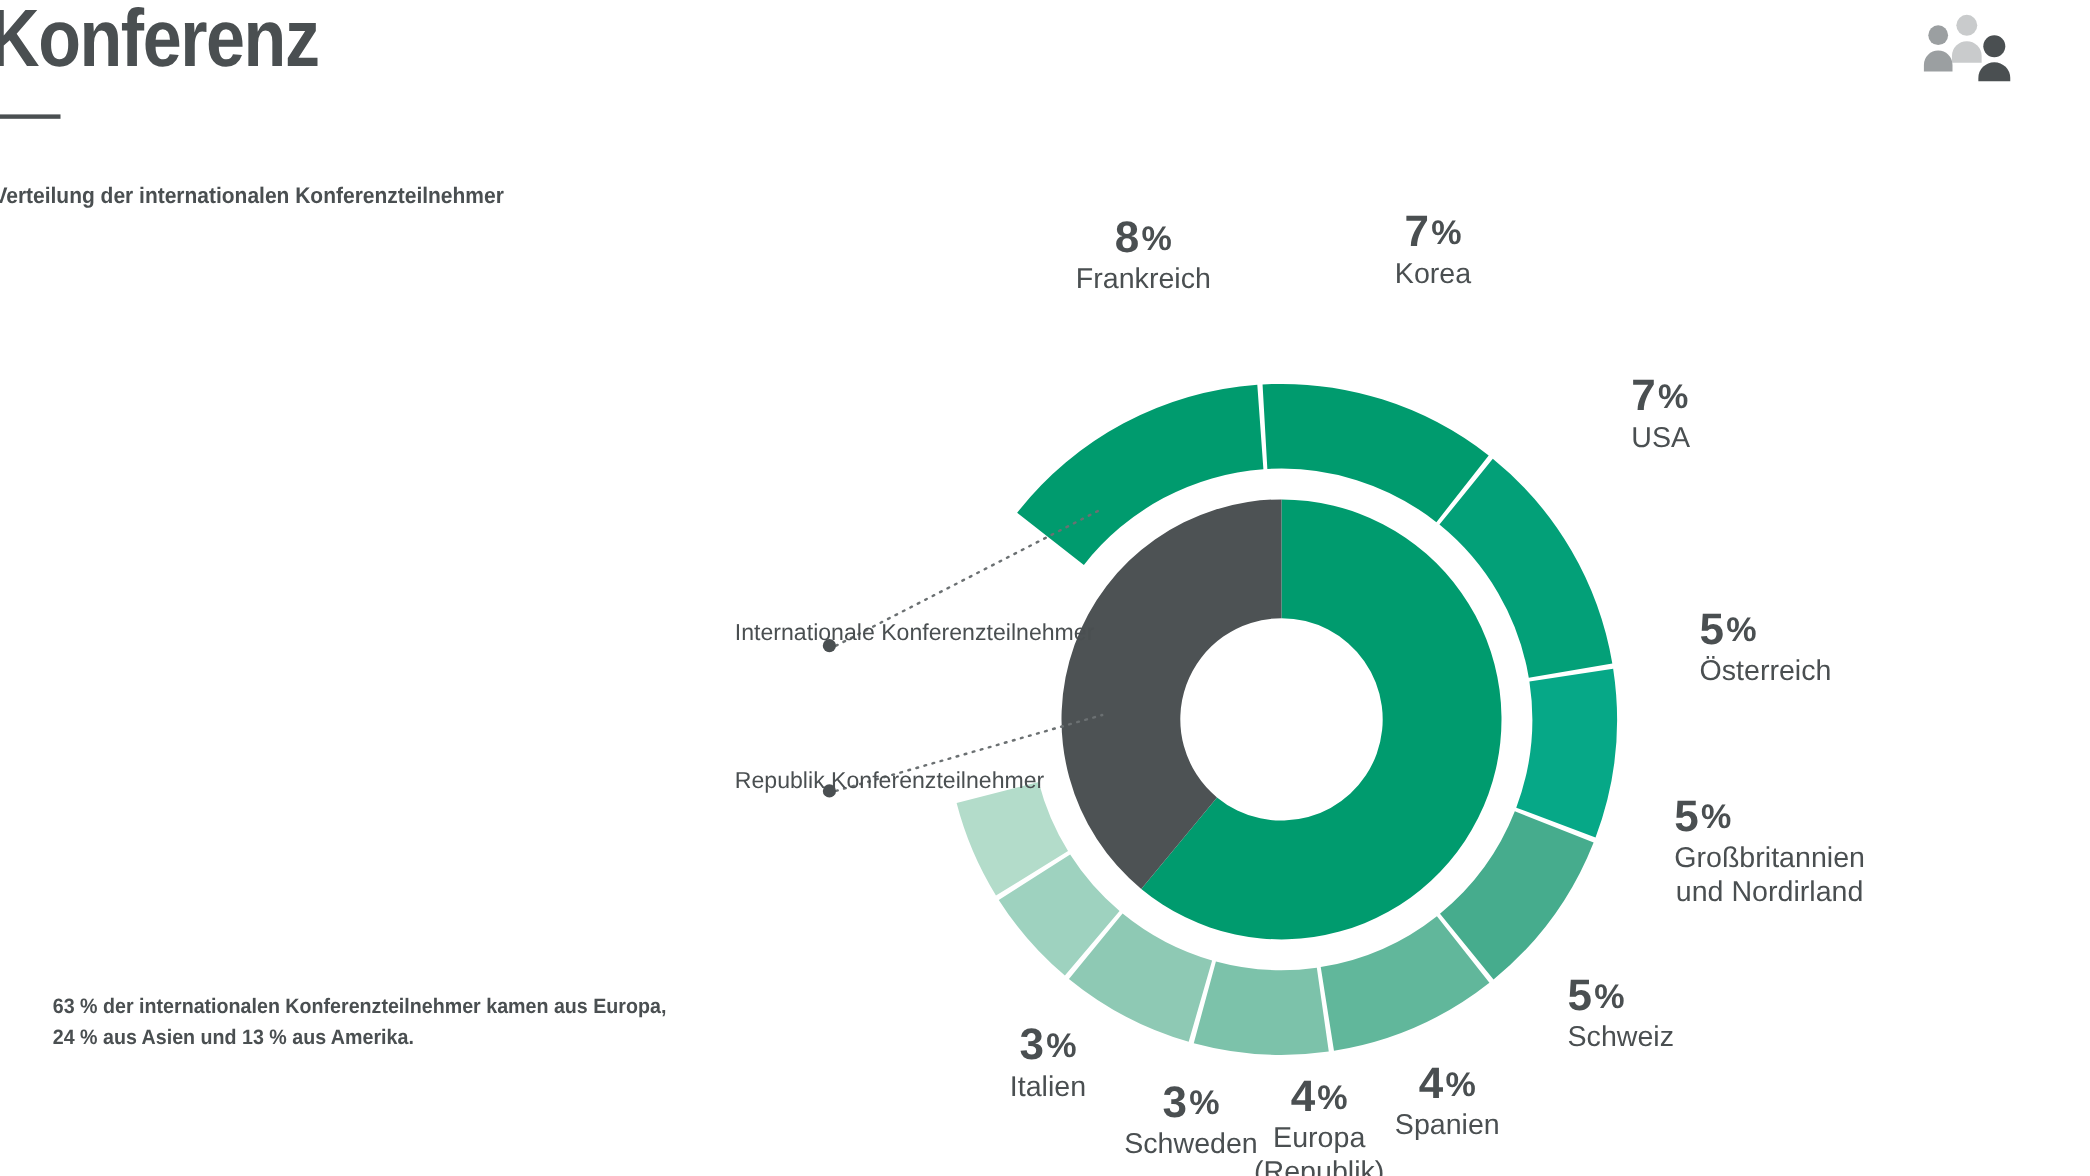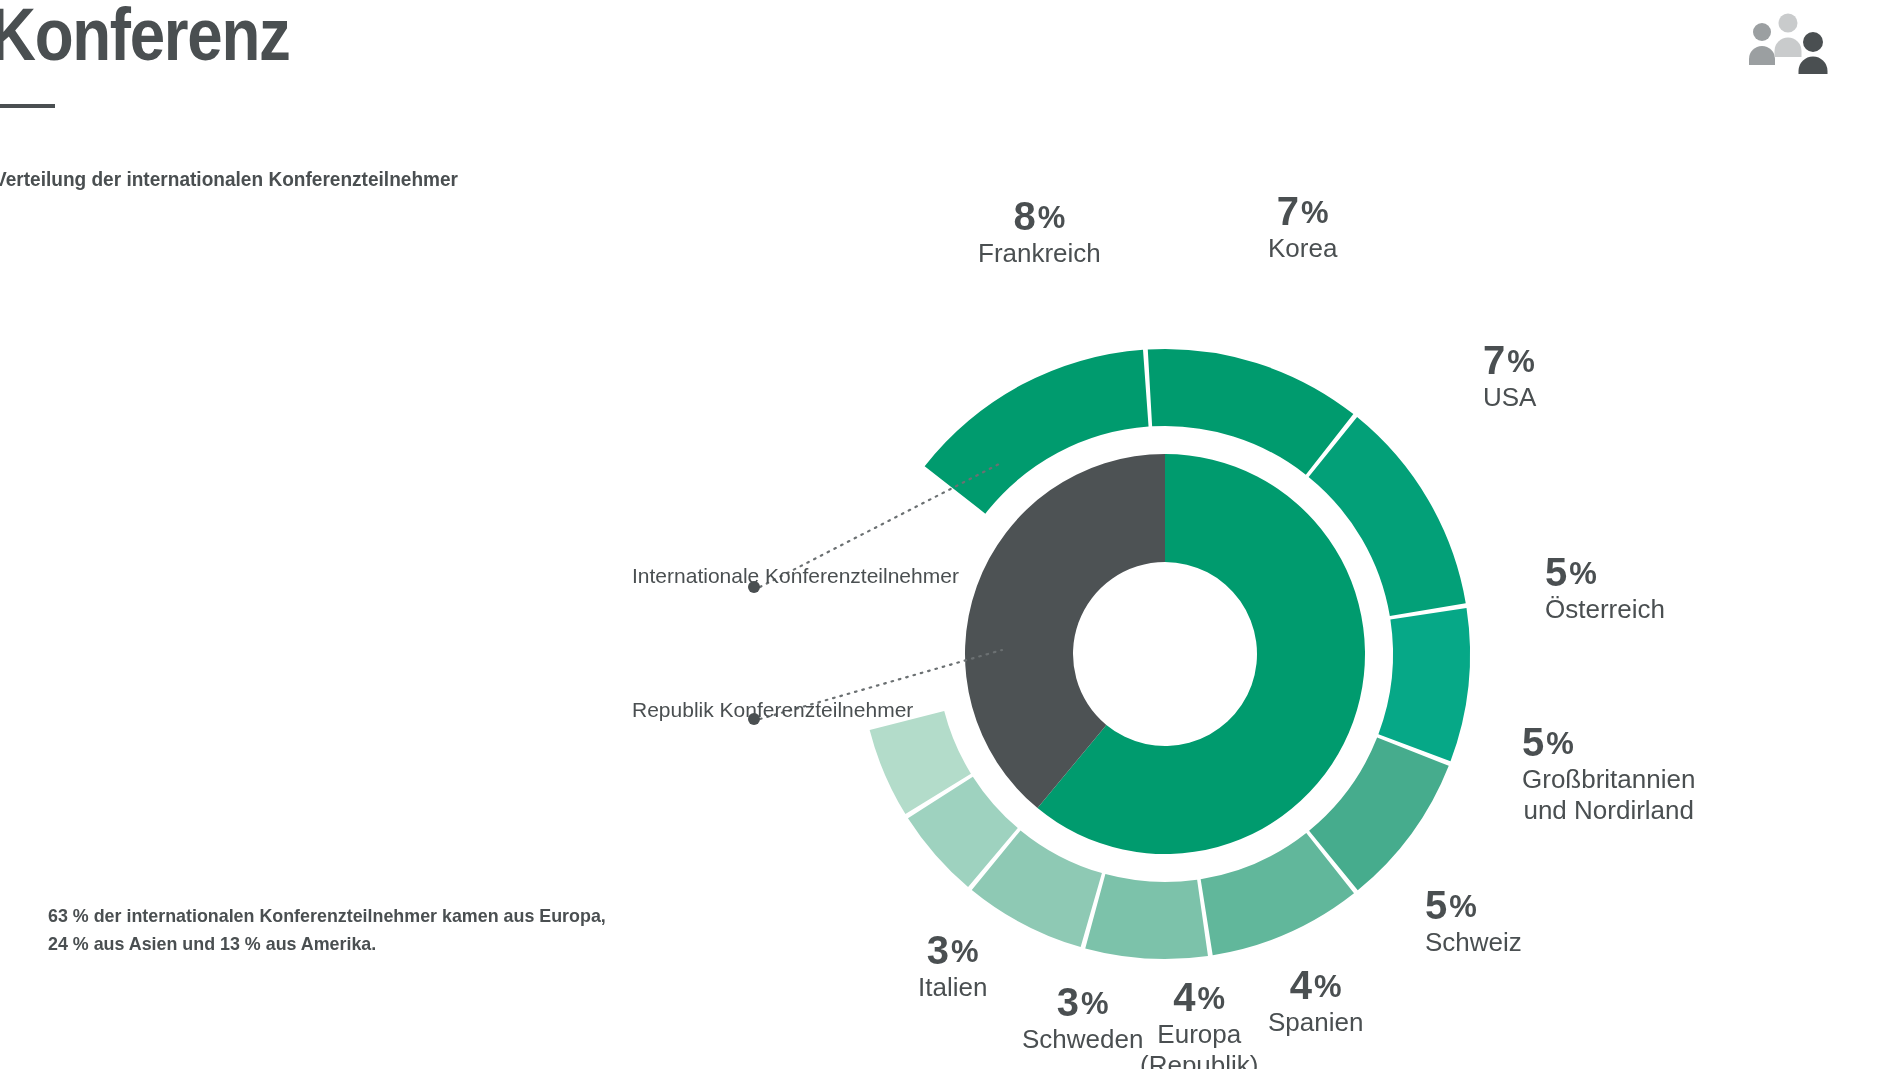--- a/index.html
+++ b/index.html
@@ -106,21 +106,21 @@
   }
   .callout .nm {
     font-size: 26px;
     font-weight: 400;
     line-height: 1.18;
     display: block;
     margin-top: 2px;
     color: #4a4f51;
   }
   .callout.center .pct { font-size: 41px; }
-  .callout.center .nm  { font-size: 21px; }
+  .callout.center .nm  { font-size: 21px; margin-left: 36px; }
   .callout.ctr-al   { text-align: center; }
 </style>
 </head>
 <body>
 
 <div id="page-title">Konferenz</div>
 <div id="title-rule"></div>
 <div id="subtitle">Verteilung der internationalen Konferenzteilnehmer</div>
 
 <div id="people-icon">

